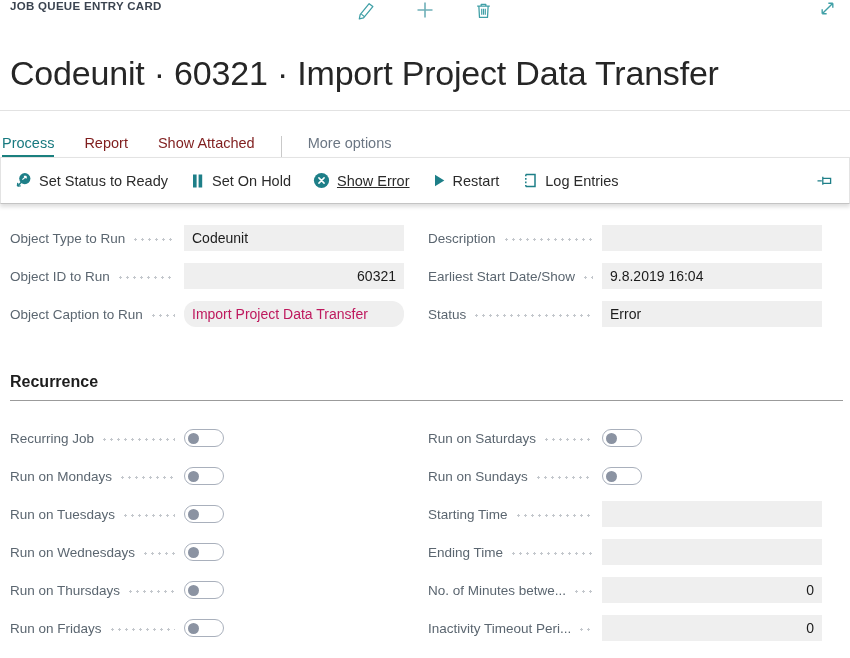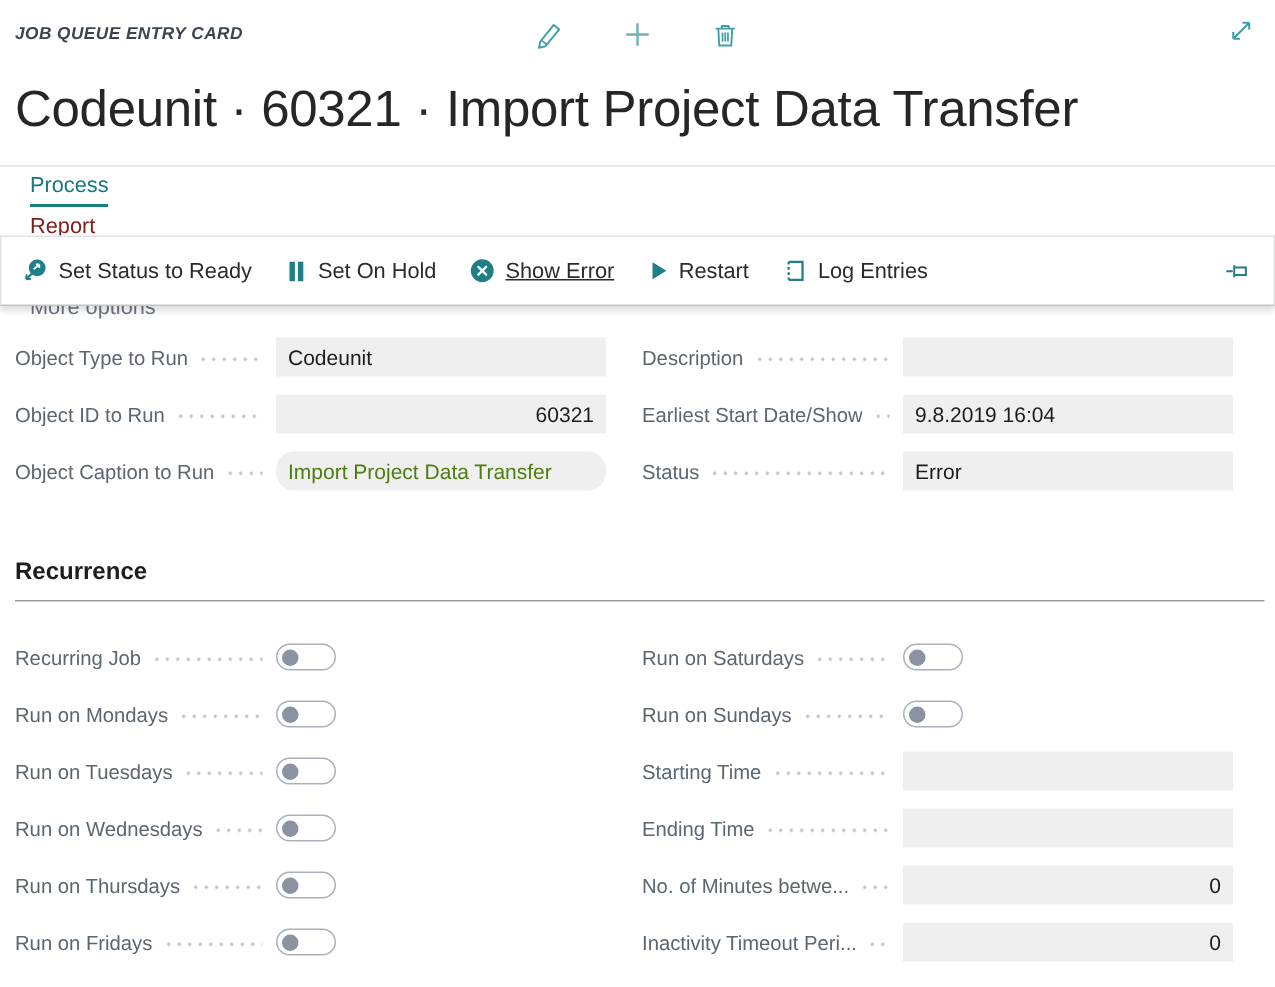--- a/index.html
+++ b/index.html
@@ -7,23 +7,22 @@
   body {
     width: 850px; height: 658px; overflow: hidden;
     font-family: "Liberation Sans", "DejaVu Sans", sans-serif;
     color: #1f1f1f;
   }
   .page { width: 850px; height: 658px; background: #fff; }
 
   
   .top-header {
     position: relative; height: 46px;
-    display: flex; align-items: center;
+    display: flex; align-items: flex-start;
     padding: 0 14px 0 10px;
-    font-style: italic;
   }
   .caption {
     font-size: 11.5px; font-weight: 700; letter-spacing: .3px;
     color: #3b4450; text-transform: uppercase;
   }
   .center-icons {
     position: absolute; left: 50%; transform: translateX(-50%);
     display: flex; align-items: center; gap: 39px;
   }
   .icon-btn { display: inline-flex; align-items: center; justify-content: center; cursor: pointer; background: none; border: none; }
@@ -31,21 +30,21 @@
 
   
   .page-title {
     font-size: 34px; font-weight: 200; color: #262626;
     padding: 8px 10px 17px 10px; letter-spacing: -.2px;
     white-space: nowrap;
   }
   .title-divider { border-bottom: 1px solid #e2e2e2; }
 
   
-  .tab-row { height: 46px; display: flex; align-items: flex-start; padding: 0 20px; flex-direction: column; }
+  .tab-row { height: 46px; display: flex; align-items: flex-end; padding: 0 2px; }
   .tab {
     font-size: 14.5px; color: #7f1d1d; cursor: pointer;
     padding: 5px 0 4px 0; margin-right: 30px; border-bottom: 2px solid transparent;
   }
   .tab.active { color: #17797f; border-bottom-color: #1a807f; }
   .tab-divider { width: 1px; height: 21px; background: #c9c9c9; margin: 0 26px 0 -4px; }
   .tab.more { color: #6b7683; }
 
   
   .action-bar {
@@ -71,21 +70,21 @@
     background-image: radial-gradient(circle, #c3c7cc 1.1px, transparent 1.4px);
     background-size: 7px 3px; background-repeat: repeat-x; background-position: left center;
   }
   .control { flex: 0 0 220px; width: 220px; height: 26px; display: flex; align-items: center; }
   .field-box {
     width: 100%; height: 100%; background: #efefef;
     display: flex; align-items: center; padding: 0 8px;
     font-size: 14px; color: #1c1c1c; cursor: text;
   }
   .field-box.num { justify-content: flex-end; }
-  .field-box.link { color: #4d7c0f; border-radius: 12px; }
+  .field-box.link { color: #be185d; border-radius: 12px; }
 
   
   .toggle {
     width: 40px; height: 18px; border: 1px solid #a9b0bc; border-radius: 10px;
     position: relative; background: #fff; cursor: pointer; flex: none;
   }
   .toggle .knob {
     position: absolute; left: 3px; top: 2.5px; width: 11px; height: 11px;
     border-radius: 50%; background: #8b93a2;
   }

